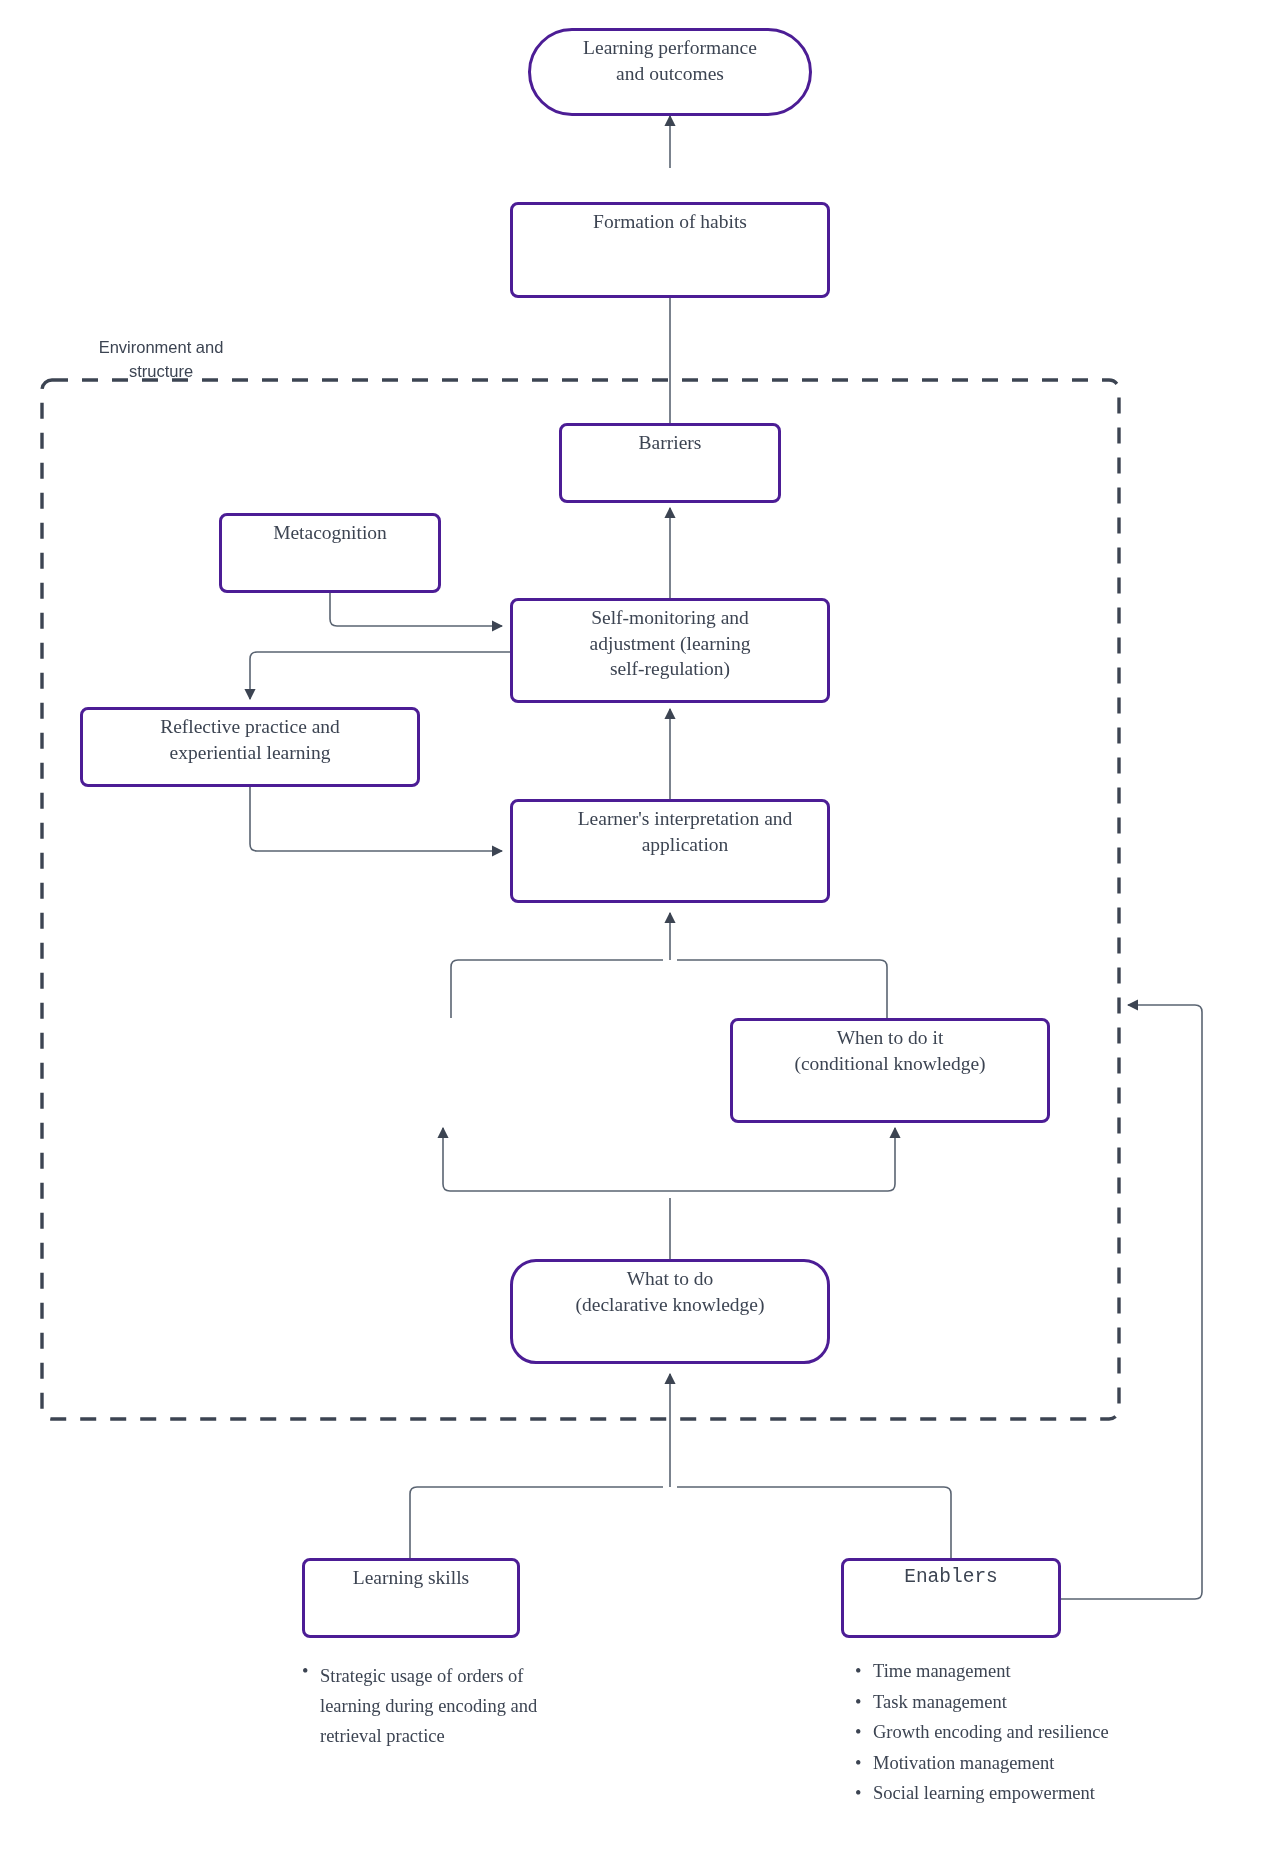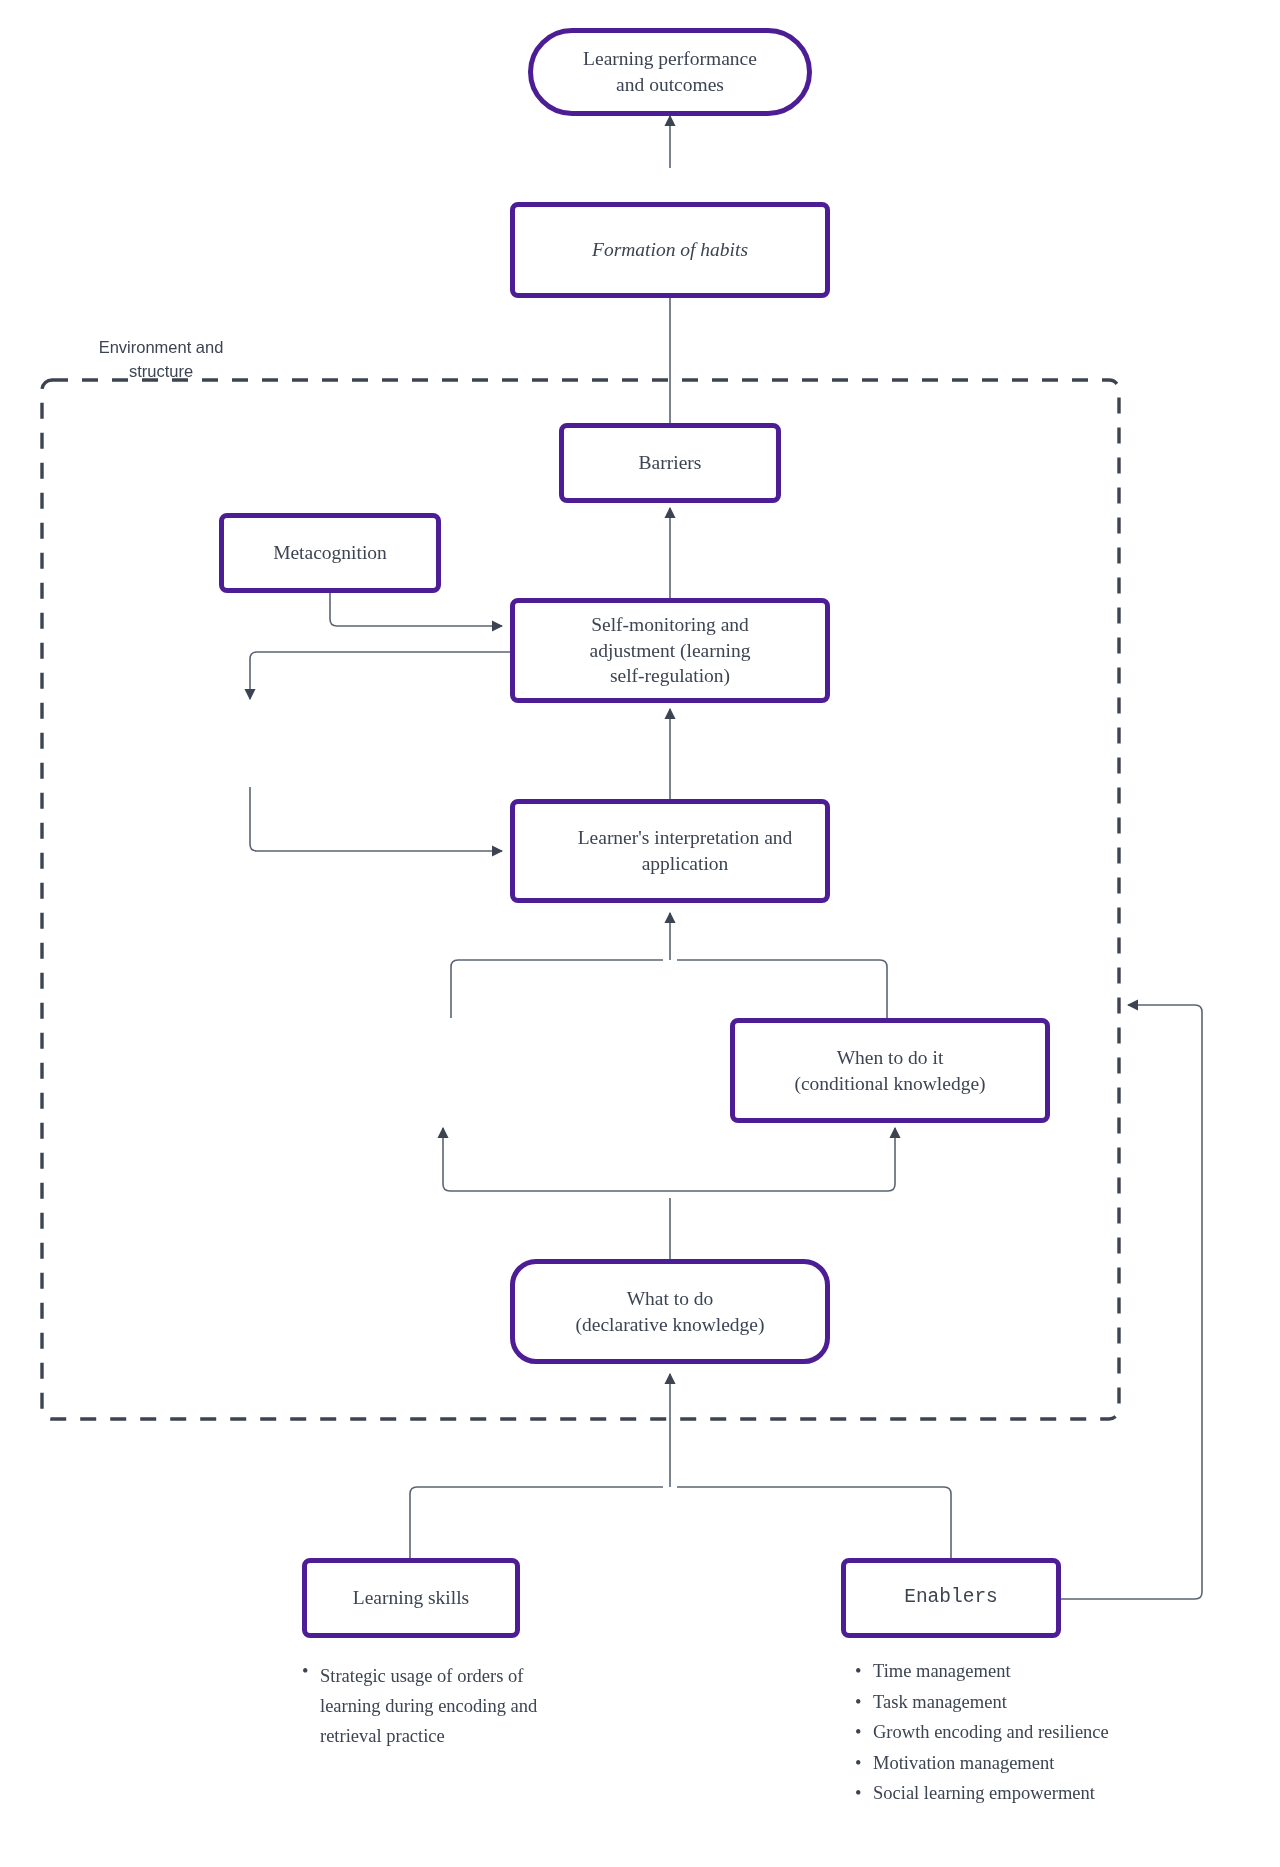--- a/index.html
+++ b/index.html
@@ -23,25 +23,24 @@
   #wires {
     position: absolute;
     left: 0;
     top: 0;
     width: 1280px;
     height: 1867px;
   }
   .node {
     position: absolute;
     box-sizing: border-box;
-    border: 5px solid #4c1d95;
+    border: 3px solid #4c1d95;
     border-radius: 8px;
     background: #ffffff;
     display: flex;
-    align-items: center;
     justify-content: center;
     text-align: center;
     font-family: "Liberation Serif", "DejaVu Serif", serif;
     font-size: 19.5px;
     line-height: 1.32;
     color: #3c4452;
     padding: 4px 10px;
   }
   .node.pill {
     border-radius: 999px;
@@ -136,38 +135,42 @@
   </svg>
 
   <div class="env-label" style="left:66px; top:336px; width:190px;">Environment and
 structure</div>
 
   <div class="node pill" style="left:528px; top:28px; width:284px; height:88px;">
     <span class="node-label">Learning performance
 and outcomes</span>
   </div>
 
-  <div class="node" style="left:510px; top:202px; width:320px; height:96px;font-style:italic;">
+  <div class="node" style="left:510px; top:202px; width:320px; height:96px;">
     <span class="node-label">Formation of habits</span>
   </div>
 
   <div class="node" style="left:559px; top:423px; width:222px; height:80px;">
     <span class="node-label">Barriers</span>
   </div>
 
   <div class="node" style="left:219px; top:513px; width:222px; height:80px;">
     <span class="node-label">Metacognition</span>
   </div>
 
   <div class="node" style="left:510px; top:598px; width:320px; height:105px;">
     <span class="node-label">Self-monitoring and
 adjustment (learning
 self-regulation)</span>
   </div>
 
+  <div class="node" style="left:80px; top:707px; width:340px; height:80px;">
+    <span class="node-label">Reflective practice and
+experiential learning</span>
+  </div>
 
   <div class="node" style="left:510px; top:799px; width:320px; height:104px;padding-left:40px;">
     <span class="node-label">Learner's interpretation and
 application</span>
   </div>
 
 
   <div class="node" style="left:730px; top:1018px; width:320px; height:105px;">
     <span class="node-label">When to do it
 (conditional knowledge)</span>

